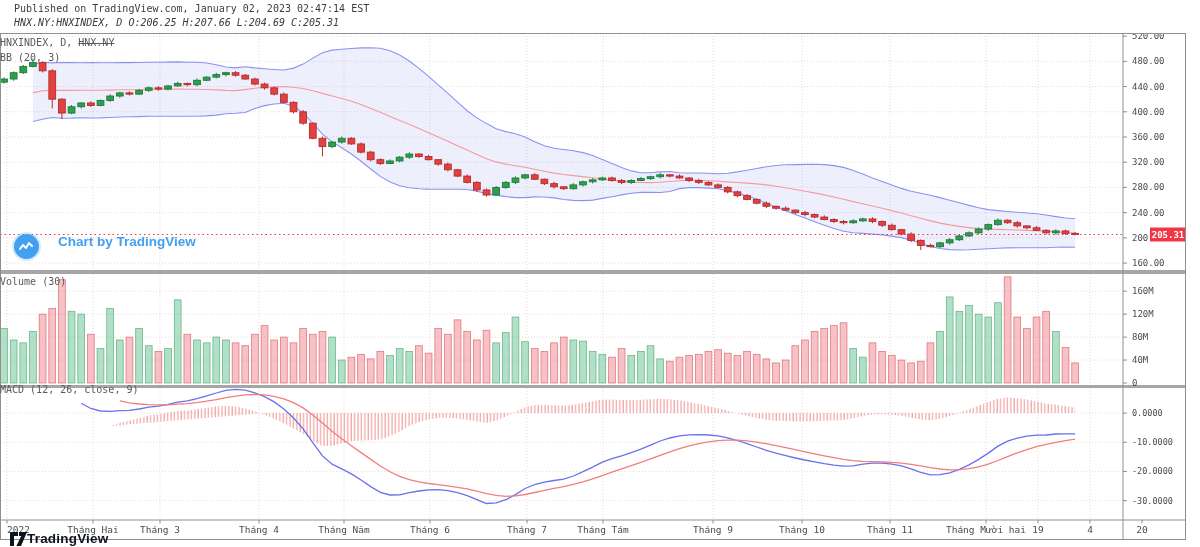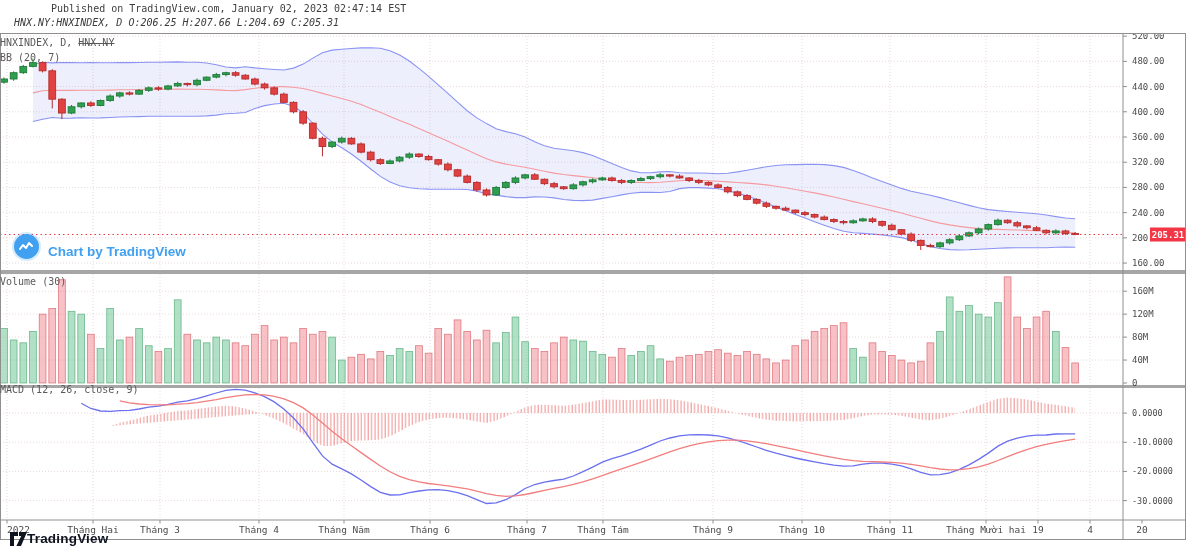--- a/index.html
+++ b/index.html
@@ -1,23 +1,23 @@
 <!DOCTYPE html>
 <html><head>
 <meta charset="utf-8">
 <style>
   html,body{margin:0;padding:0;}
   body{width:1200px;height:547px;background:#ffffff;overflow:hidden;position:relative;
        font-family:"DejaVu Sans Mono",monospace;}
   .hdr{position:absolute;left:14px;color:#3d3d3d;font-size:10px;white-space:pre;z-index:4;}
-  #hdr1{top:3px;margin-left:37px;} #hdr2{top:17px;font-style:italic;}
+  #hdr1{top:3px;} #hdr2{top:17px;font-style:italic;}
   #frame{position:absolute;left:0;top:33px;z-index:1;}
   .legend{position:absolute;font-size:10px;color:#5a5a5a;z-index:3;white-space:pre;}
   .struck{text-decoration:line-through;}
-  .wm{position:absolute;left:14px;top:234px;display:flex;align-items:flex-end;gap:9px;z-index:2;}
+  .wm{position:absolute;left:14px;top:234px;display:flex;align-items:flex-start;gap:19px;z-index:2;}
   .wm-circle{width:25px;height:25px;border-radius:50%;background:#41a1f0;
              display:flex;align-items:center;justify-content:center;
              box-shadow:0 0 0 2px rgba(65,161,240,0.22);}
   .wm-text{font-family:"Liberation Sans",sans-serif;font-size:13.5px;font-weight:600;color:#41a1f0;}
   .brand{position:absolute;left:10px;top:531px;display:flex;align-items:center;z-index:4;}
   .brand-text{font-family:"Liberation Sans",sans-serif;font-size:13.5px;font-weight:700;color:#0e1320;letter-spacing:0.2px;}
   svg text{font-family:"DejaVu Sans Mono",monospace;}
 </style>
 </head>
 <body>
@@ -519,21 +519,21 @@
         <line x1="1090" y1="487" x2="1090" y2="490.5" stroke="#8f8f8f" stroke-width="1"></line>
         <text x="1090" y="500" text-anchor="middle" font-size="9.5" fill="#4b4b4b">4</text>
         <line x1="1142" y1="487" x2="1142" y2="490.5" stroke="#8f8f8f" stroke-width="1"></line>
         <text x="1142" y="500" text-anchor="middle" font-size="9.5" fill="#4b4b4b">20</text>
       </g>
       <rect x="0.5" y="0.5" width="1185" height="506" fill="none" stroke="#8f8f8f" stroke-width="1"></rect>
     </svg>
 </div>
 
 <div class="legend" style="top:37px"><span>HNXINDEX, D, </span><span class="struck">HNX.NY</span></div>
-<div class="legend" style="top:52px">BB (20, 7)</div>
+<div class="legend" style="top:52px">BB (20, 3)</div>
 <div class="legend" style="top:276px">Volume (30)</div>
 <div class="legend" style="top:384px">MACD (12, 26, close, 9)</div>
 
 <div class="wm">
   <span class="wm-circle">
     <svg width="15" height="11" viewBox="0 0 15 11">
         <polyline points="1,8 4,4 7,7 10,2 13,5" fill="none" stroke="#ffffff" stroke-width="2" stroke-linecap="round" stroke-linejoin="round"></polyline>
       </svg>
   </span>
   <span class="wm-text">Chart by TradingView</span>

